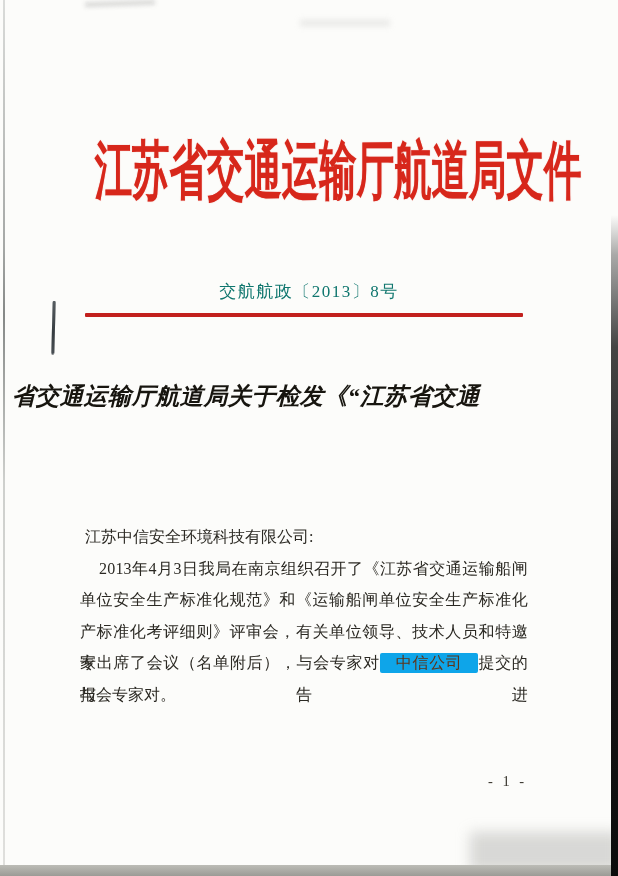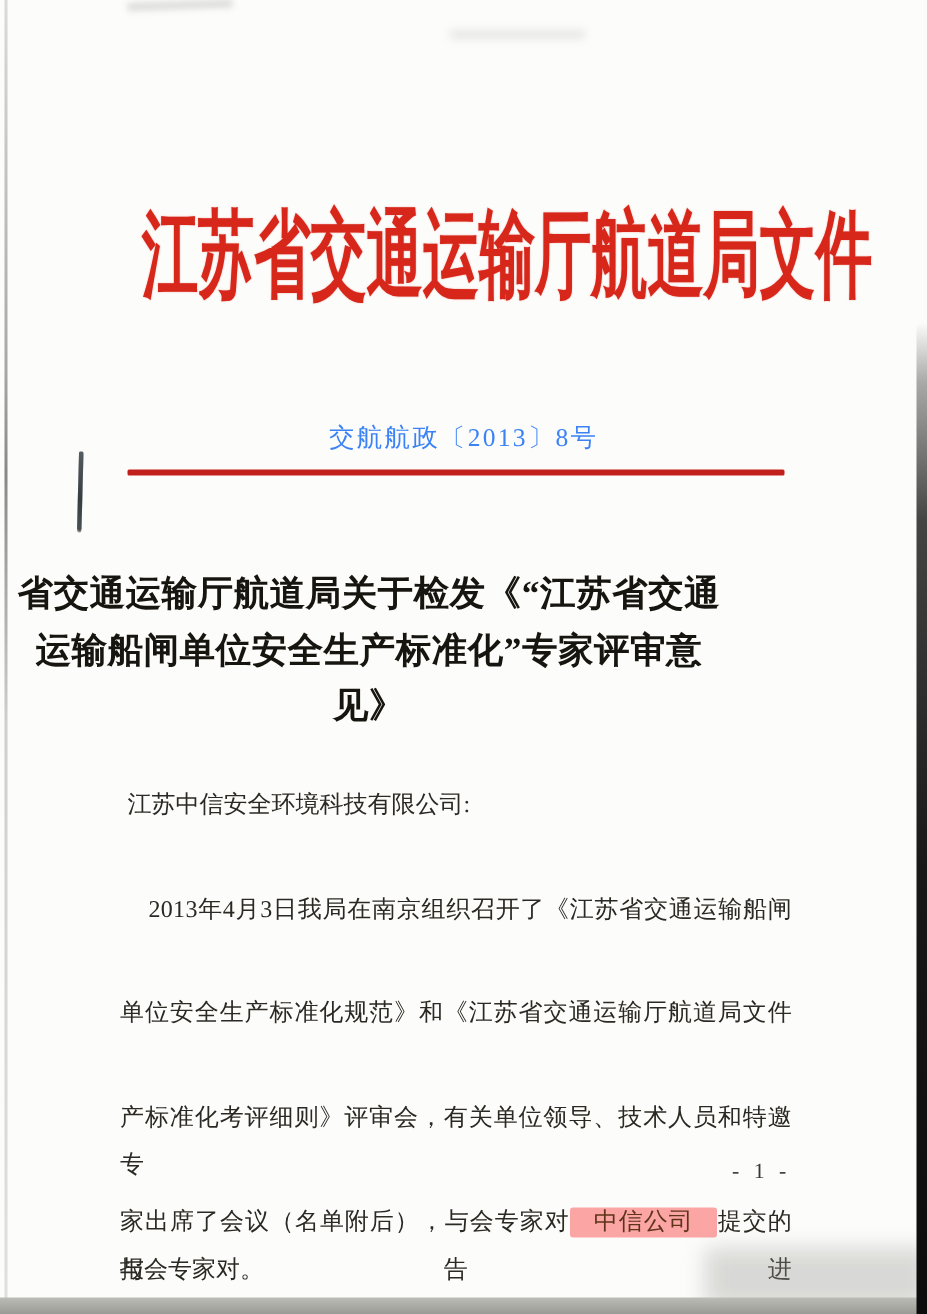--- a/index.html
+++ b/index.html
@@ -61,52 +61,52 @@
     display:inline-block;
     font-size:52px;font-weight:bold;line-height:1;
     color:#d7271b;
     white-space:nowrap;
     transform:scale(.72,1.22);
     transform-origin:center top;
     text-shadow:0 0 1px rgba(215,39,27,.55);
   }
   .doc-number{
     position:absolute;left:0;top:280px;width:618px;text-align:center;
-    font-size:17px;color:#3b82f6;letter-spacing:1.5px;
+    font-size:17px;color:#0f766e;letter-spacing:1.5px;
   }
   .red-divider{
     position:absolute;left:85px;top:313px;width:438px;height:4px;
     background:#c2201d;border-radius:1px;
   }
   
   .doc-title{
     position:absolute;left:0;top:378px;width:492px;
     text-align:center;font-weight:bold;
     font-size:23.5px;line-height:37.5px;color:#17150f;
     letter-spacing:.5px;
+    font-style:italic;
   }
   
   .body-block{
     position:absolute;left:80px;top:521px;width:448px;
     font-size:16px;color:#2b2923;
   }
   .body-line{
     height:31.5px;line-height:31.5px;white-space:nowrap;
   }
   .body-line.justify{
     white-space:normal;
     text-align:justify;
     text-align-last:justify;
     letter-spacing:.2px;
-    margin-top:38px;
   }
   .salutation{padding-left:5px;}
   .indent{text-indent:19px;}
   .hl{
-    background:#fca5a5;
+    background:#0ea5e9;
     color:#5e3419;
     padding:1px 16px 2px;
     border-radius:2px;
   }
   .page-number{
     position:absolute;left:488px;top:773px;
     font-size:14.5px;color:#3a372f;letter-spacing:3px;
     white-space:nowrap;
   }
 </style>
@@ -123,27 +123,26 @@
   <div class="banner-wrap">
     <div class="banner-title">江苏省交通运输厅航道局文件</div>
   </div>
 
   <div class="doc-number">交航航政〔2013〕8号</div>
 
   <div class="red-divider"></div>
 
   <div class="doc-title">
     <div>省交通运输厅航道局关于检发《“江苏省交通</div>
-    <div>运输船闸单位安全生产标准化”专家评审意见》</div>
   </div>
 
   <div class="body-block">
     <div class="body-line salutation">江苏中信安全环境科技有限公司:</div>
     <div class="body-line justify indent">2013年4月3日我局在南京组织召开了《江苏省交通运输船闸</div>
-    <div class="body-line justify">单位安全生产标准化规范》和《江苏省交通运输厅航道局文件</div>
+    <div class="body-line justify">单位安全生产标准化规范》和《运输船闸单位安全生产标准化</div>
     <div class="body-line justify">产标准化考评细则》评审会，有关单位领导、技术人员和特邀专</div>
     <div class="body-line justify"><span>家出席了会议（名单附后），与会专家对</span><span class="hl">中信公司</span><span>提交的报告进</span></div>
     <div class="body-line">与会专家对。</div>
   </div>
 
   <div class="page-number">- 1 -</div>
 
   <div class="scan-corner-shade"></div>
   <div class="scan-bottom-edge"></div>
   <div class="scan-right-edge"></div>

